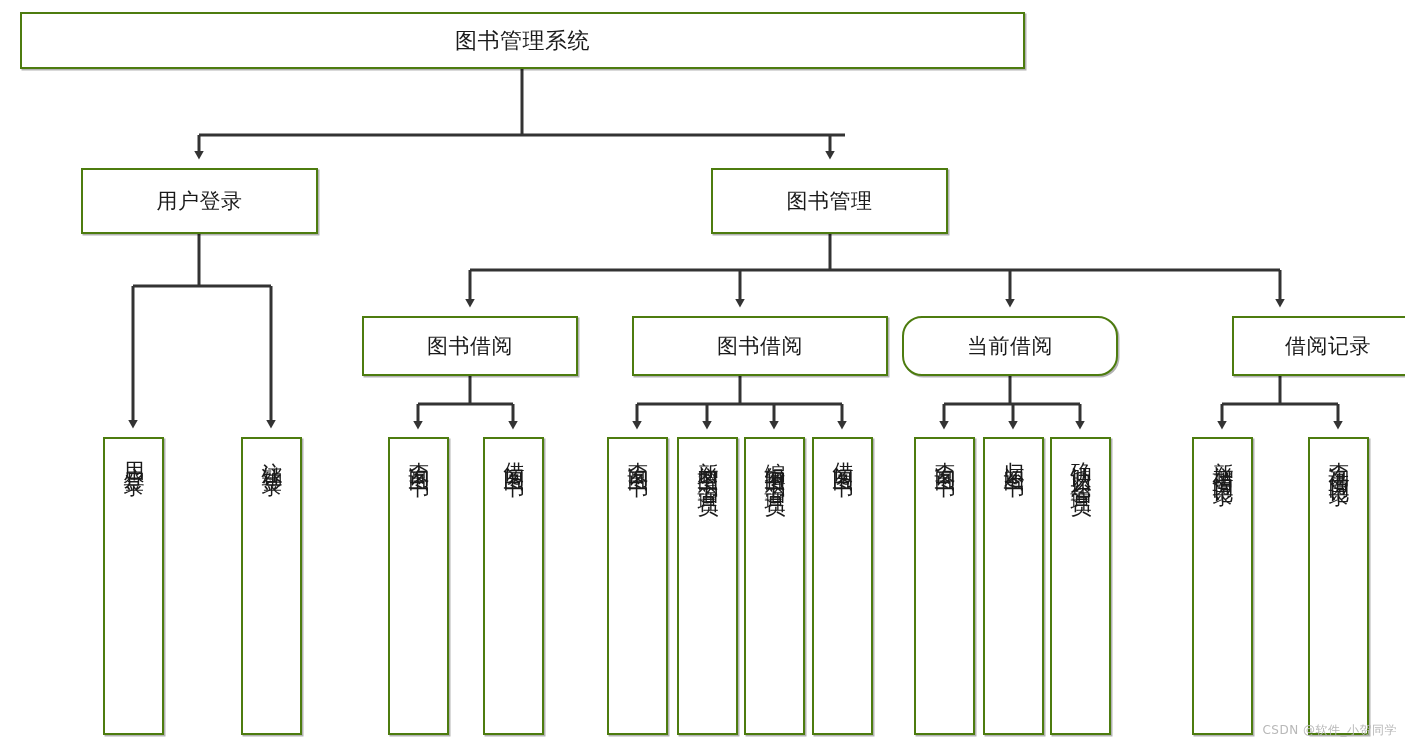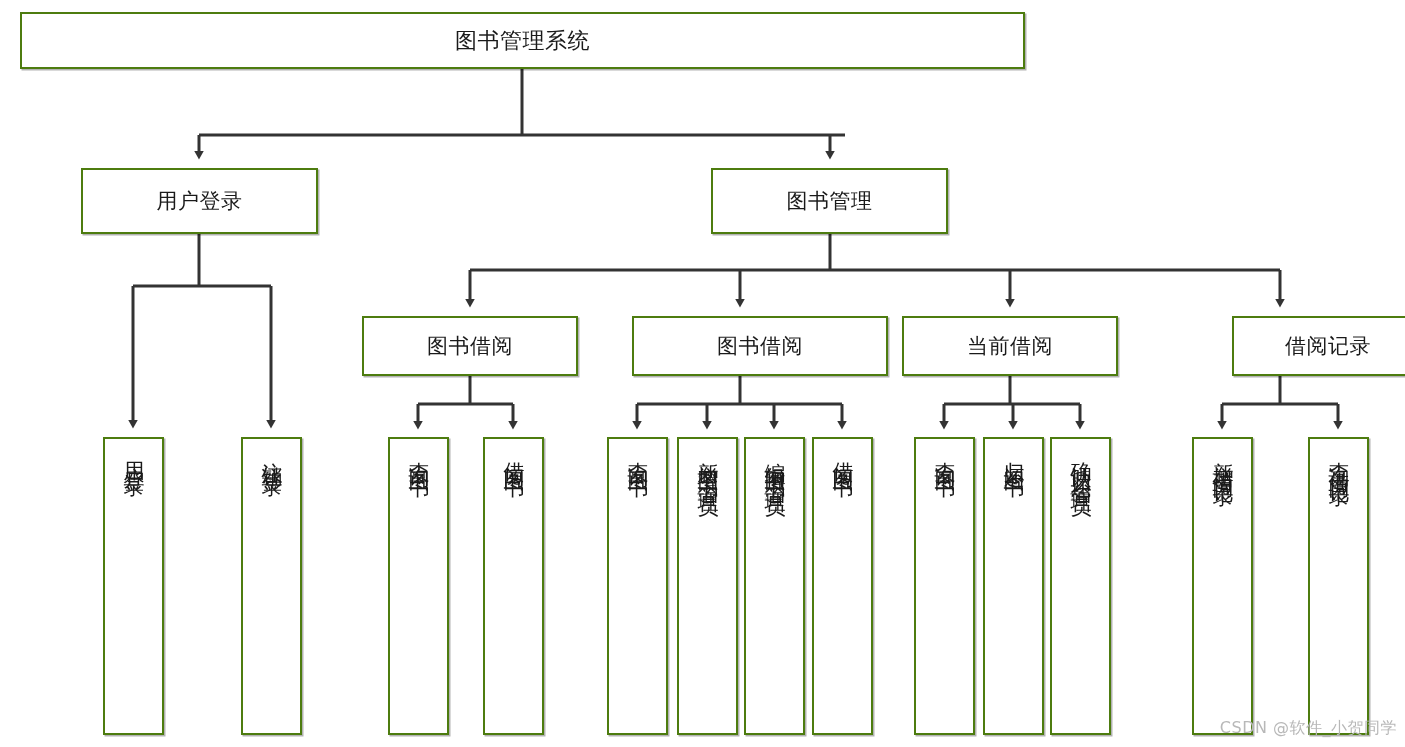--- a/index.html
+++ b/index.html
@@ -62,21 +62,21 @@
     text-orientation: upright;
     font-size: 21px;
     line-height: 1;
     letter-spacing: 5px;
     white-space: nowrap;
   }
   #watermark {
     position: absolute;
     right: 8px;
     bottom: 8px;
-    font-size: 16px;
+    font-size: 12px;
     color: #b8b8b8;
     letter-spacing: 0.5px;
     user-select: none;
     white-space: nowrap;
   }
 </style>
 </head>
 <body>
 
 <div id="diagram-canvas">
@@ -144,21 +144,21 @@
   </div>
 
   <div class="node horiz" style="left:362px; top:316px; width:216px; height:60px;">
     <span class="node-label">图书借阅</span>
   </div>
 
   <div class="node horiz" style="left:632px; top:316px; width:256px; height:60px;">
     <span class="node-label">图书借阅</span>
   </div>
 
-  <div class="node horiz" style="left:902px; top:316px; width:216px; height:60px;">
+  <div class="node horiz" style="left:902px; top:316px; width:216px; height:60px;border-radius:20px;">
     <span class="node-label">当前借阅</span>
   </div>
 
   <div class="node horiz" style="left:1232px; top:316px; width:192px; height:60px;">
     <span class="node-label">借阅记录</span>
   </div>
 
   <div class="node vert" style="left:103px; top:437px; width:61px; height:298px;">
     <span class="node-label">用户登录</span>
   </div>

